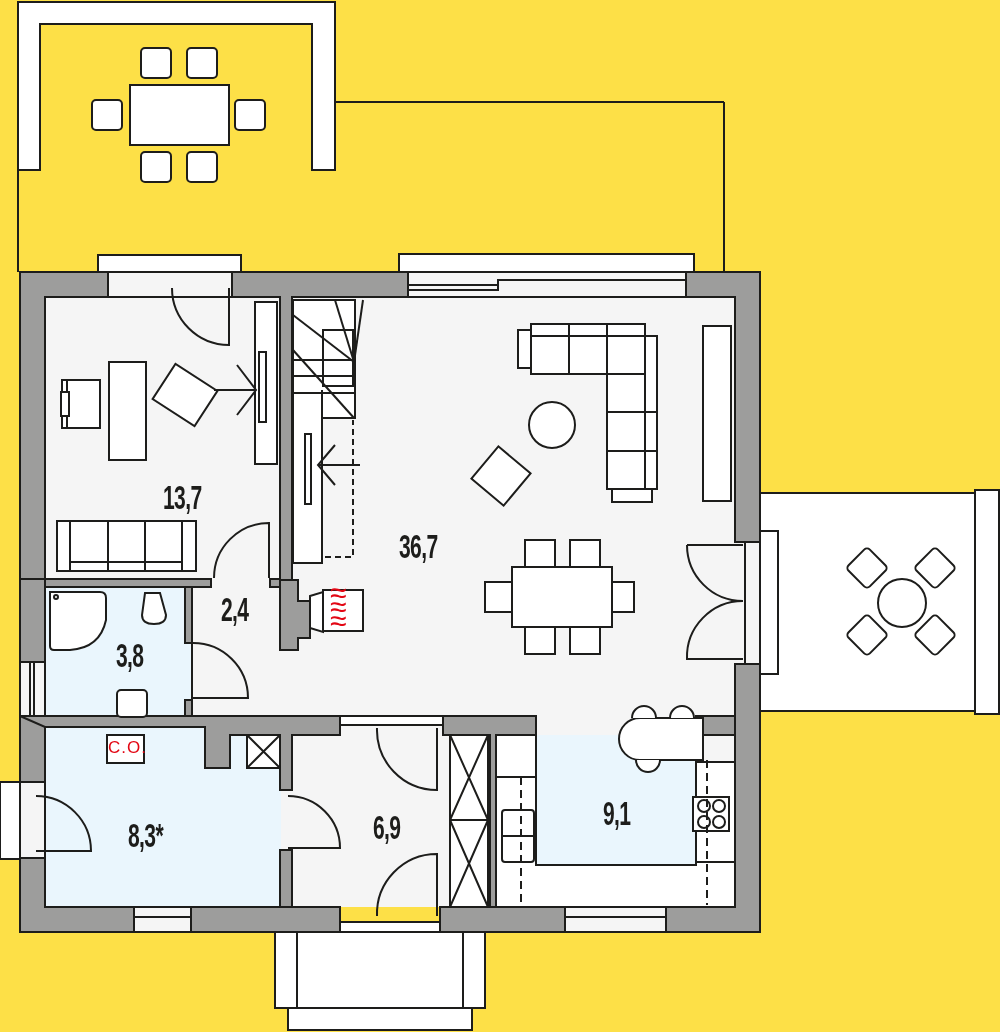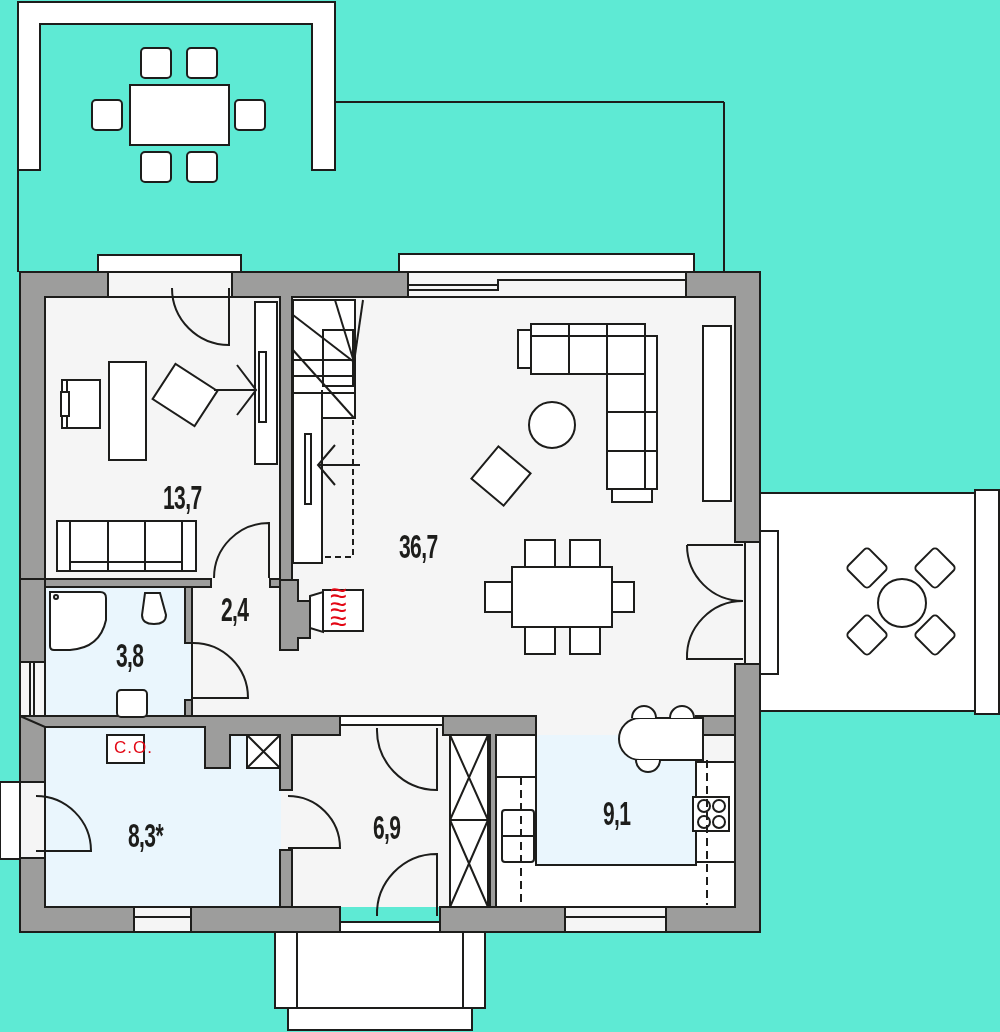--- a/index.html
+++ b/index.html
@@ -1,16 +1,16 @@
 <!DOCTYPE html>
 <html><head>
 <meta charset="utf-8">
 <style>
   html, body { margin:0; padding:0; background:#ffffff; }
-  #plan { position:relative; width:1000px; height:1032px; overflow:hidden; background:#5eead4; }
+  #plan { position:relative; width:1000px; height:1032px; overflow:hidden; background:#fde047; }
   #plan svg { position:absolute; left:0; top:0; }
   .lbl { position:absolute; font-family:"Liberation Sans", sans-serif; font-weight:bold; color:#1d1d1b;
          font-size:34px; transform:scaleX(0.62); transform-origin:left top; letter-spacing:-1px; white-space:nowrap; }
   .co { position:absolute; font-family:"Liberation Sans", sans-serif; color:#e30613; font-size:17px; letter-spacing:1px; }
 </style>
 </head>
 <body>
 
 <div id="plan">
 <svg width="1000" height="1032" viewBox="0 0 1000 1032" xmlns="http://www.w3.org/2000/svg">
@@ -215,15 +215,15 @@
   </g>
 </svg>
 
   <div class="lbl" style="left:163px;top:478px;">13,7</div>
   <div class="lbl" style="left:399px;top:527px;">36,7</div>
   <div class="lbl" style="left:221px;top:590px;">2,4</div>
   <div class="lbl" style="left:116px;top:636px;">3,8</div>
   <div class="lbl" style="left:128px;top:816px;">8,3*</div>
   <div class="lbl" style="left:373px;top:808px;">6,9</div>
   <div class="lbl" style="left:603px;top:794px;">9,1</div>
-  <div class="co" style="left:114px;top:738px;">C.O.</div>
+  <div class="co" style="left:108px;top:738px;">C.O.</div>
   <div class="co" style="left:330px;top:586px;font-size:30px;line-height:14px;width:20px;letter-spacing:0;">≈<br>≈<br>≈</div>
 </div>
 
 </body></html>

